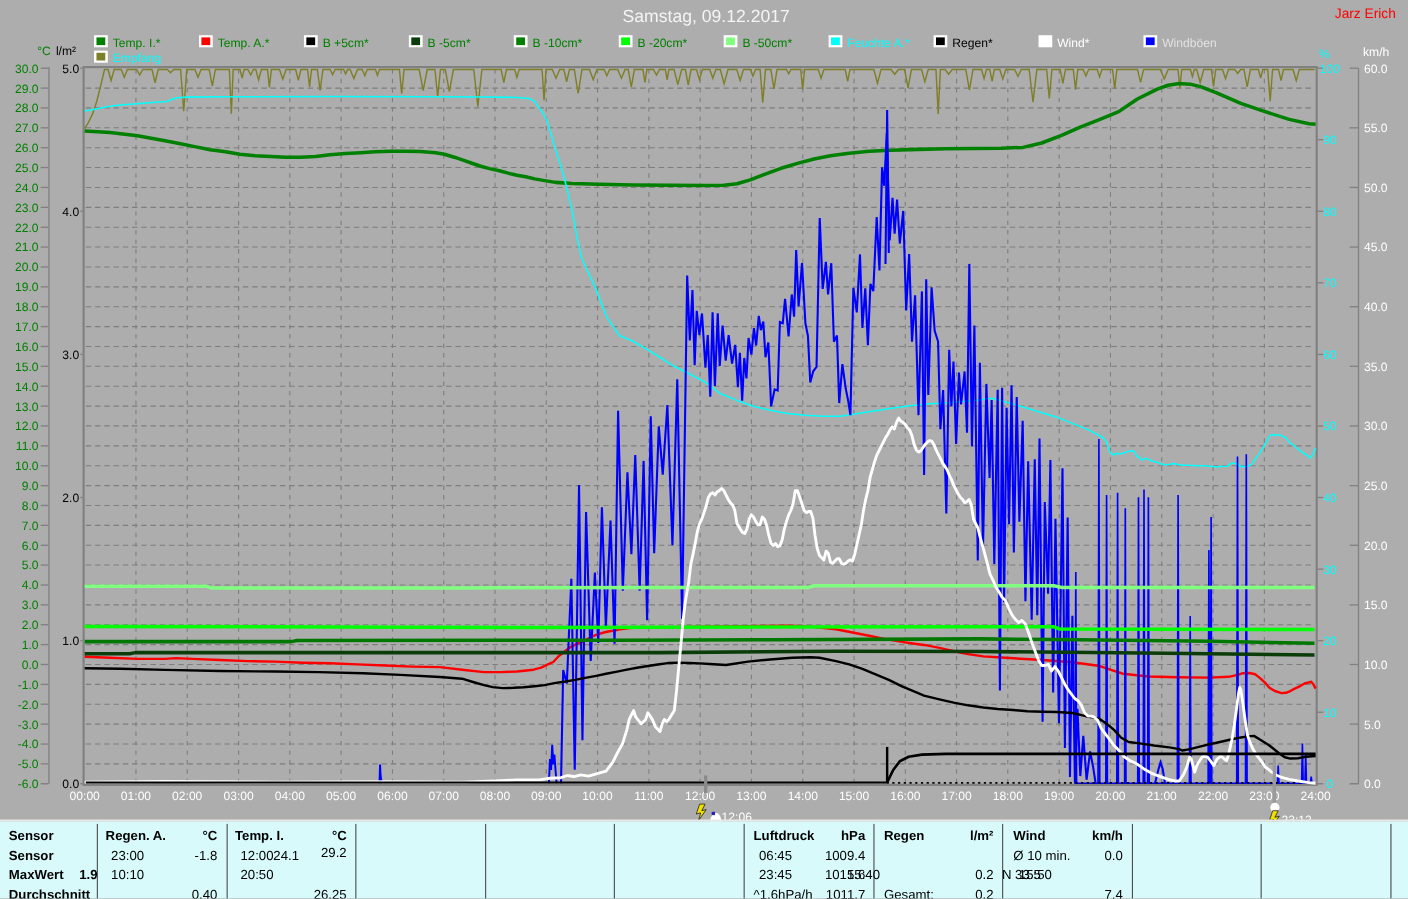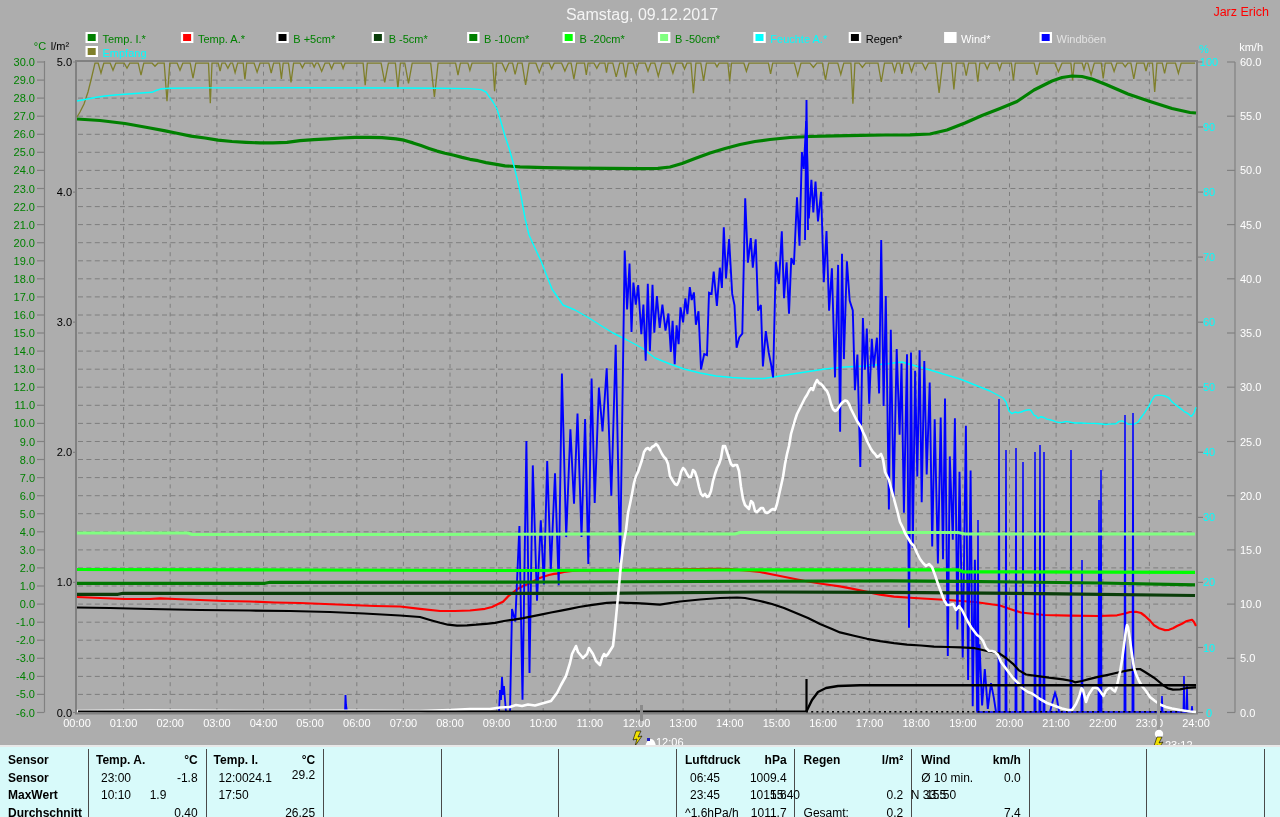--- a/index.html
+++ b/index.html
@@ -316,32 +316,32 @@
     <div style="position:absolute;left:676.0px;top:749px;width:1px;height:68px;background:#4a4a4a"></div>
     <div style="position:absolute;left:793.6px;top:749px;width:1px;height:68px;background:#4a4a4a"></div>
     <div style="position:absolute;left:911.2px;top:749px;width:1px;height:68px;background:#4a4a4a"></div>
     <div style="position:absolute;left:1028.8px;top:749px;width:1px;height:68px;background:#4a4a4a"></div>
     <div style="position:absolute;left:1146.4px;top:749px;width:1px;height:68px;background:#4a4a4a"></div>
     <div style="position:absolute;left:1264.0px;top:749px;width:1px;height:68px;background:#4a4a4a"></div>
     <div style="position:absolute;left:8.0px;top:753px;font-weight:bold">Sensor</div>
     <div style="position:absolute;left:8.0px;top:770.5px;font-weight:bold">Sensor</div>
     <div style="position:absolute;left:8.0px;top:788px;font-weight:bold">MaxWert</div>
     <div style="position:absolute;left:8.0px;top:805.5px;font-weight:bold">Durchschnitt</div>
-    <div style="position:absolute;left:96.0px;top:753px;font-weight:bold">Temp. A.</div>
+    <div style="position:absolute;left:96.0px;top:753px;font-weight:bold">Regen. A.</div>
     <div style="position:absolute;left:87.6px;top:753px;width:110px;text-align:right;font-weight:bold">°C</div>
     <div style="position:absolute;left:101.0px;top:770.5px;font-weight:normal">23:00</div>
     <div style="position:absolute;left:87.6px;top:770.5px;width:110px;text-align:right;font-weight:normal">-1.8</div>
     <div style="position:absolute;left:101.0px;top:788px;font-weight:normal">10:10</div>
-    <div style="position:absolute;left:103px;top:788px;width:110px;text-align:center;font-weight:normal">1.9</div>
+    <div style="position:absolute;left:72px;top:788px;width:110px;text-align:left;font-weight:bold">1.9</div>
     <div style="position:absolute;left:87.6px;top:805.5px;width:110px;text-align:right;font-weight:normal">0.40</div>
     <div style="position:absolute;left:213.6px;top:753px;font-weight:bold">Temp. I.</div>
     <div style="position:absolute;left:205.2px;top:753px;width:110px;text-align:right;font-weight:bold">°C</div>
     <div style="position:absolute;left:218.6px;top:770.5px;font-weight:normal">12:00</div>
     <div style="position:absolute;left:205.2px;top:770.5px;width:110px;text-align:center;font-weight:normal">24.1</div>
-    <div style="position:absolute;left:218.6px;top:788px;font-weight:normal">17:50</div>
+    <div style="position:absolute;left:218.6px;top:788px;font-weight:normal">20:50</div>
     <div style="position:absolute;left:205.2px;top:768px;width:110px;text-align:right;font-weight:normal">29.2</div>
     <div style="position:absolute;left:205.2px;top:805.5px;width:110px;text-align:right;font-weight:normal">26.25</div>
     <div style="position:absolute;left:685.0px;top:753px;font-weight:bold">Luftdruck</div>
     <div style="position:absolute;left:676.6px;top:753px;width:110px;text-align:right;font-weight:bold">hPa</div>
     <div style="position:absolute;left:690.0px;top:770.5px;font-weight:normal">06:45</div>
     <div style="position:absolute;left:676.6px;top:770.5px;width:110px;text-align:right;font-weight:normal">1009.4</div>
     <div style="position:absolute;left:690.0px;top:788px;font-weight:normal">23:45</div>
     <div style="position:absolute;left:676.6px;top:788px;width:110px;text-align:right;font-weight:normal">1015.6</div>
     <div style="position:absolute;left:685.0px;top:805.5px;font-weight:normal">^1.6hPa/h</div>
     <div style="position:absolute;left:676.6px;top:805.5px;width:110px;text-align:right;font-weight:normal">1011.7</div>

